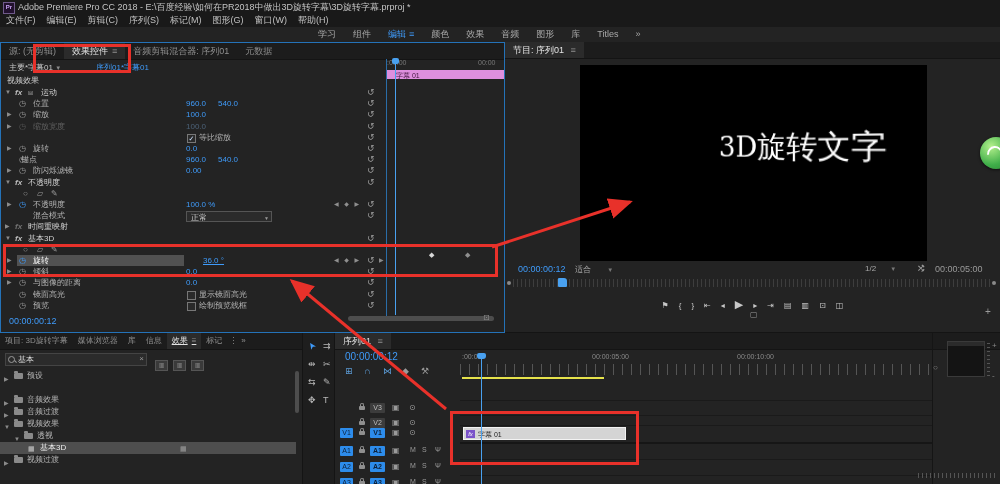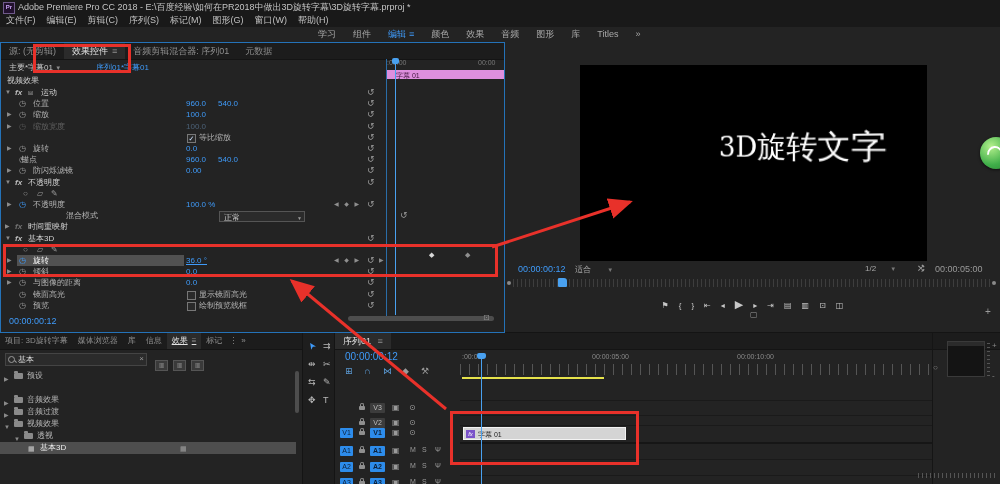--- a/index.html
+++ b/index.html
@@ -162,21 +162,21 @@
           <span class="sw" style="left: 50px;">✎</span>
         </div>
         <div class="ec-row" style="top: 112px;">
           <span class="tri" style="left: 6px;">▶</span>
           <span class="sw on" style="left: 18px; opacity: 1;">◷</span>
           <span class="plabel" style="left: 32px;">不透明度</span>
           <span class="pval" style="left: 185px;">100.0 %</span>
           <span class="keynav" style="left: 333px;">◀ ◆ ▶</span>
           <span class="reset" style="left: 366px;">↺</span>
         </div>
-        <div class="ec-row" style="top: 123.2px; margin-left: 33px;">
+        <div class="ec-row" style="top: 123.2px;">
           <span class="plabel" style="left: 32px;">混合模式</span>
           <span style="left: 185px; top: 1px; width: 84px; height: 9px; position: absolute; background: rgb(43, 43, 43); border: 1px solid rgb(85, 85, 85);">
             <span style="position: absolute; left: 4px; top: 0px; font-size: 8px; color: rgb(204, 204, 204);">正常</span>
             <span style="position: absolute; right: 2px; top: 1px; font-size: 5px; color: rgb(153, 153, 153);">▼</span>
           </span>
           <span class="reset" style="left: 366px;">↺</span>
         </div>
         <div class="ec-row" style="top: 134.4px;">
           <span class="tri" style="left: 4px;">▶</span>
           <span class="fx-ic" style="left: 14px; opacity: 0.5;">fx</span>
@@ -191,21 +191,21 @@
         <div class="ec-row" style="top: 156.8px;">
           <span class="sw" style="left: 22px;">○</span>
           <span class="sw" style="left: 36px;">▱</span>
           <span class="sw" style="left: 50px;">✎</span>
         </div>
         <div class="ec-row" style="top: 168px;">
           <div class="ec-hl"></div>
           <span class="tri" style="left: 6px;">▶</span>
           <span class="sw on" style="left: 18px; opacity: 1;">◷</span>
           <span class="plabel" style="left: 32px; color: rgb(255, 255, 255);">旋转</span>
-          <span class="pval" style="left: 185px; text-decoration: underline;">36.0 °</span>
+          <span class="pval" style="left: 202px; text-decoration: underline;">36.0 °</span>
           <span class="keynav" style="left: 333px;">◀ ◆ ▶</span>
           <span class="reset" style="left: 366px;">↺</span>
           <span class="tri" style="left: 378px;">▶</span>
         </div>
         <div class="ec-row" style="top: 179.2px;">
           <span class="tri" style="left: 6px;">▶</span>
           <span class="sw" style="left: 18px; opacity: 1;">◷</span>
           <span class="plabel" style="left: 32px;">倾斜</span>
           <span class="pval" style="left: 185px;">0.0</span>
           <span class="reset" style="left: 366px;">↺</span>
@@ -243,20 +243,26 @@
     <div class="abs" style="left:391px;top:15px;width:7px;height:6px;background:#49a1f0;border-radius:2px;"></div>
     <span class="kfd" style="left:428px;top:208px;">◆</span>
     <span class="kfd" style="left:464px;top:208px;color:#8f8f8f;">◆</span>
 
     <div class="abs" style="left:8px;top:273px;font-size:9px;color:#3f9bfa;">00:00:00:12</div>
     <div class="abs scrollthumb" style="left:347px;top:273px;width:146px;height:5px;"></div>
     <span class="abs" style="left:482px;top:270px;font-size:8px;color:#8a8a8a;">⊡</span>
   </div>
 
   <div id="pmon" class="abs">
+    <div class="panel-tabbar">
+      <span class="ptab active">
+        <span>节目: 序列01</span>
+        <span class="pmenu">≡</span>
+      </span>
+    </div>
 
     <div class="abs" style="left:75px;top:23px;width:347px;height:196px;background:#000;">
       <div style="position:absolute;left:105px;top:62px;width:220px;text-align:center;
                   font-family:'DejaVu Serif','Liberation Serif',serif;font-size:30px;color:#fff;
                   transform:perspective(210px) rotateY(-14deg);transform-origin:40% 50%;white-space:nowrap;">3D旋转文字</div>
     </div>
 
     <div class="abs" style="left:13px;top:222px;font-size:9px;color:#3f9bfa;">00:00:00:12</div>
     <div class="abs" style="left:70px;top:222px;font-size:8px;color:#a8a8a8;">
       <span>适合</span>
@@ -313,20 +319,25 @@
         </div>
         <div class="fx-row" style="top: 60px;">
           <span class="tri" style="position: absolute; left: 14px; top: 3px;">▼</span>
           <span class="folder" style="left: 24px;"></span>
           <span style="position: absolute; left: 37px; color: rgb(184, 184, 184);">透视</span>
         </div>
         <div class="fx-row sel" style="top: 72px;">
           <span style="position: absolute; left: 28px; color: rgb(196, 196, 196); font-size: 7px; top: 1px;">▦</span>
           <span style="position: absolute; left: 40px; color: rgb(236, 236, 236);">基本3D</span>
           <span style="position: absolute; left: 180px; color: rgb(154, 154, 154); font-size: 7px; top: 1px;">▦</span>
+        </div>
+        <div class="fx-row" style="top: 84px;">
+          <span class="tri" style="position: absolute; left: 4px; top: 3px;">▶</span>
+          <span class="folder" style="left: 14px;"></span>
+          <span style="position: absolute; left: 27px; color: rgb(184, 184, 184);">视频过渡</span>
         </div>
       </div>
     <div class="abs scrollthumb" style="left:295px;top:38px;width:4px;height:42px;"></div>
   </div>
 
   <div id="toolstrip" class="abs">
       <span style="position: absolute; left: 5px; top: 8px; font-size: 9px; color: rgb(63, 155, 250); transform: rotate(-125deg);">➤</span>
       <span style="position: absolute; left: 20px; top: 8px; font-size: 9px; color: rgb(184, 184, 184);">⇉</span>
       <span style="position: absolute; left: 5px; top: 26px; font-size: 9px; color: rgb(184, 184, 184);">⇹</span>
       <span style="position: absolute; left: 20px; top: 26px; font-size: 9px; color: rgb(184, 184, 184);">✂</span>

